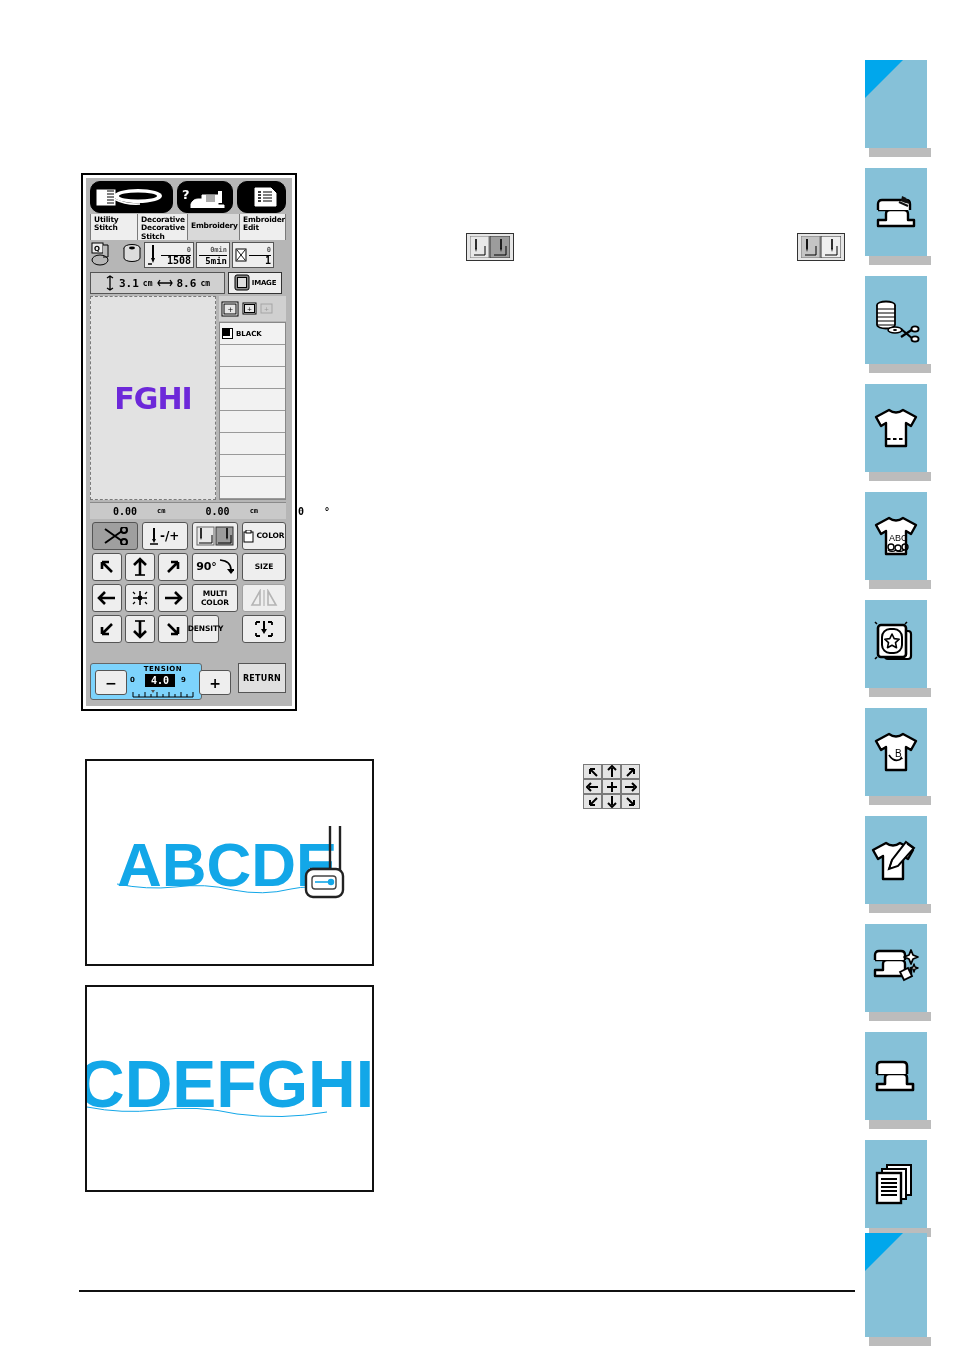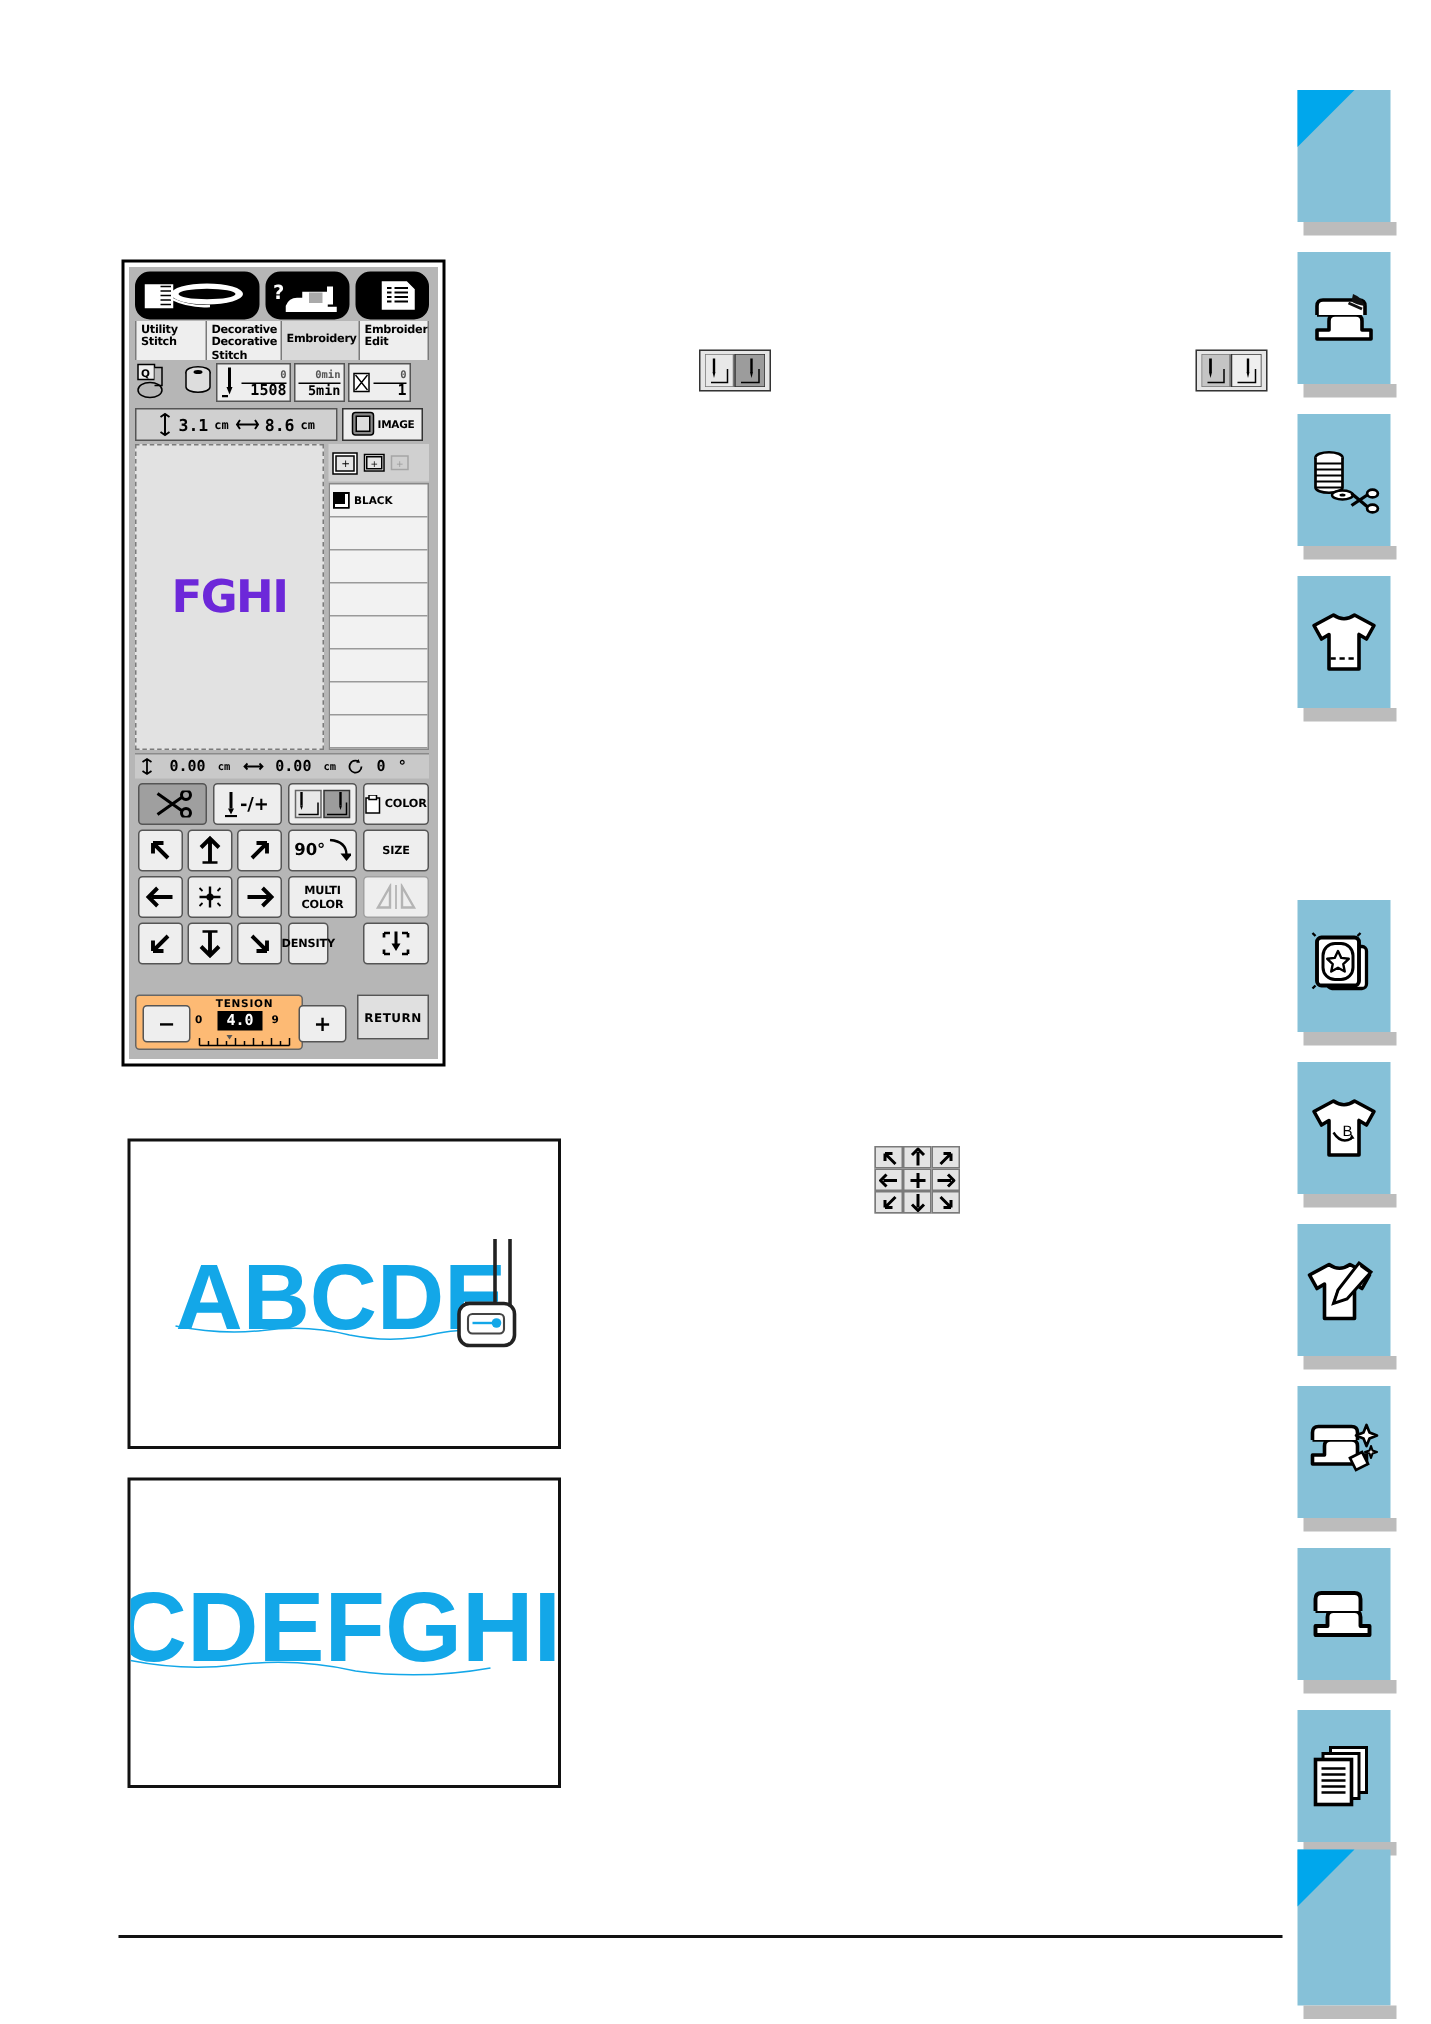--- a/index.html
+++ b/index.html
@@ -150,42 +150,42 @@
   }
   .color-swatch {
     width:11px; height:11px; background:#000; border:1px solid #000;
     box-shadow: inset -2px -2px 0 #fff, inset -3px -3px 0 #000;
   }
 
   
   #coord-bar {
     position:absolute; left:4px; top:324px; width:196px; height:17px;
     background:#c9c9c9; border-top:1px solid #8a8a8a;
-    display:flex; align-items:center; gap:8px; padding-left:3px;
+    display:flex; align-items:center; gap:20px; padding-left:3px;
     font-family:"DejaVu Sans Mono", monospace; font-size:10px; font-weight:bold;
   }
   #coord-bar .unit { font-size:7px; }
 
   
   #btn-pad {
     position:absolute; left:4px; top:343px; width:196px; height:180px;
   }
   .pad-btn {
     position:absolute;
     background:#eeeeee; border:1px solid #555; border-radius:3px;
     display:flex; align-items:center; justify-content:center;
     font-size:7.5px; font-weight:bold; color:#000; letter-spacing:-0.1px;
     text-align:center; line-height:8px;
   }
   .pad-btn.sel { background:#9f9f9f; }
   .pad-btn.dim { color:#a8a8a8; border-color:#a0a0a0; }
 
   #tension-box {
     position:absolute; left:0; top:142px; width:112px; height:37px;
-    background:#fdba74; border:1px solid #666; border-radius:3px;
+    background:#7dd3fc; border:1px solid #666; border-radius:3px;
   }
   #tension-label {
     position:absolute; left:40px; top:1px; width:64px; text-align:center;
     font-size:7px; font-weight:bold; letter-spacing:0.5px;
   }
   #tension-val {
     position:absolute; left:54px; top:10px; width:30px; height:13px;
     background:#000; color:#fff; font-family:"DejaVu Sans Mono", monospace;
     font-size:10px; font-weight:bold; text-align:center; line-height:13px;
   }
@@ -691,20 +691,33 @@
   <div class="side-tab" style="top:384px">
     <div class="tab-icon">
       <svg width="48" height="42" viewBox="0 0 48 42">
         <path d="M17 3 q7 5 14 0 l13 7 l-5 9 l-5 -3 v23 H14 V16 l-5 3 l-5 -9 z" fill="#fff" stroke="#000" stroke-width="2.4" stroke-linejoin="round"></path>
         <path d="M15 32 h18" stroke="#000" stroke-width="1.8" stroke-dasharray="3.5,2.5"></path>
       </svg>
     </div>
     <div class="tab-shadow"></div>
   </div>
 
+  <div class="side-tab" style="top:492px">
+    <div class="tab-icon">
+      <svg width="50" height="42" viewBox="0 0 50 42">
+        <path d="M18 3 q7 5 14 0 l13 7 l-5 9 l-5 -3 v23 H15 V16 l-5 3 l-5 -9 z" fill="#fff" stroke="#000" stroke-width="2.4" stroke-linejoin="round"></path>
+        <text x="18" y="26" font-family="Liberation Sans, sans-serif" font-size="9" fill="#000">ABC</text>
+        <circle cx="20" cy="32" r="3" fill="none" stroke="#000" stroke-width="1.4"></circle>
+        <circle cx="27" cy="33" r="3" fill="none" stroke="#000" stroke-width="1.4"></circle>
+        <circle cx="34" cy="32" r="3" fill="none" stroke="#000" stroke-width="1.4"></circle>
+        <path d="M17 35 q4 3 8 0 q4 3 8 0" stroke="#000" stroke-width="1.2" fill="none"></path>
+      </svg>
+    </div>
+    <div class="tab-shadow"></div>
+  </div>
 
   <div class="side-tab" style="top:600px">
     <div class="tab-icon">
       <svg width="46" height="46" viewBox="0 0 46 46">
         <rect x="12" y="10" width="26" height="28" rx="3" fill="#fff" stroke="#000" stroke-width="2.2"></rect>
         <rect x="5" y="4" width="28" height="32" rx="3" fill="#fff" stroke="#000" stroke-width="2.6"></rect>
         <rect x="9" y="8" width="20" height="24" rx="8" fill="#fff" stroke="#000" stroke-width="2"></rect>
         <path d="M19 13 l2.2 4.6 5 .6 -3.7 3.5 1 5 -4.5-2.5 -4.5 2.5 1-5 -3.7-3.5 5-.6z" fill="#fff" stroke="#000" stroke-width="1.6" stroke-linejoin="round"></path>
         <path d="M4 3 l-2 -2 M32 3 l2 -2 M4 36 l-2 2" stroke="#000" stroke-width="1.6"></path>
       </svg>

